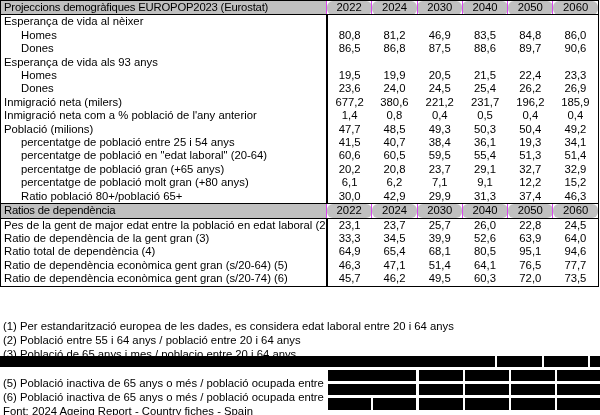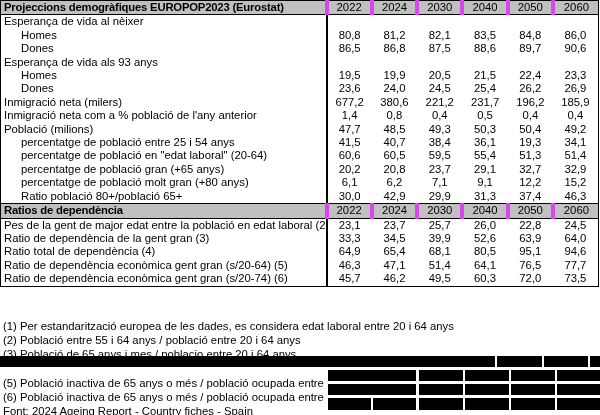--- a/index.html
+++ b/index.html
@@ -4,22 +4,22 @@
 <style>
   html, body { margin:0; padding:0; background:#ffffff; }
   body { width:600px; height:415px; overflow:hidden; position:relative;
          font-family:"Liberation Sans", sans-serif; font-size:11.3px; color:#000; }
   .tbl { position:absolute; left:0; top:0; width:598px; border-collapse:collapse; table-layout:fixed; }
   .tbl td { padding:0 0 0 3px; height:13.4px; line-height:13.4px; white-space:nowrap; overflow:hidden; }
   .tbl td.num { text-align:center; padding:0; }
   .tbl col.lab { width:326px; }
   .tbl col.yr { width:45.3px; }
   .hdr td { background:#c0c0c0; border-top:1px solid #000; border-bottom:1px solid #000; font-weight:normal; }
-  .hdr td.title { font-weight:bold; border-left:1px solid #000; letter-spacing:-0.2px; }
-  .hdr td.num { border-left:4px solid #d946ef; }
+  .hdr td.title { font-weight:normal; border-left:1px solid #000; letter-spacing:-0.2px; }
+  .hdr td.num { border-left:1px solid #d946ef;border-radius:6px; }
   .hdr td.num.last { border-right:1px solid #000; }
   .body td.lab { border-left:1px solid #000; }
   .body td.lab-r { border-right:2px solid #000; }
   .body td.last { border-right:1px solid #000; }
   .ind1 { padding-left:20px !important; }
   .ind2 { padding-left:20px !important; }
   .sect-end td { border-bottom:1px solid #000; }
   .notes { position:absolute; left:3px; top:319px; width:597px; }
   .note { height:14.2px; line-height:14.2px; white-space:nowrap; }
   .redact { position:absolute; background:#000; }
@@ -53,21 +53,21 @@
         <td class="num"></td>
         <td class="num"></td>
         <td class="num"></td>
         <td class="num"></td>
         <td class="num last"></td>
       </tr>
       <tr class="body">
         <td class="lab lab-r ind1">Homes</td>
         <td class="num">80,8</td>
         <td class="num">81,2</td>
-        <td class="num">82,1</td>
+        <td class="num">46,9</td>
         <td class="num">83,5</td>
         <td class="num">84,8</td>
         <td class="num last">86,0</td>
       </tr>
       <tr class="body">
         <td class="lab lab-r ind1">Dones</td>
         <td class="num">86,5</td>
         <td class="num">86,8</td>
         <td class="num">87,5</td>
         <td class="num">88,6</td>

